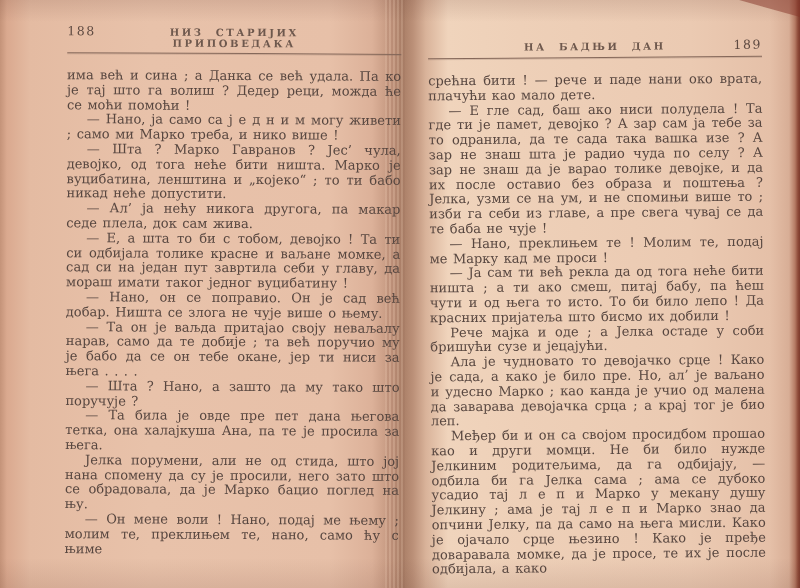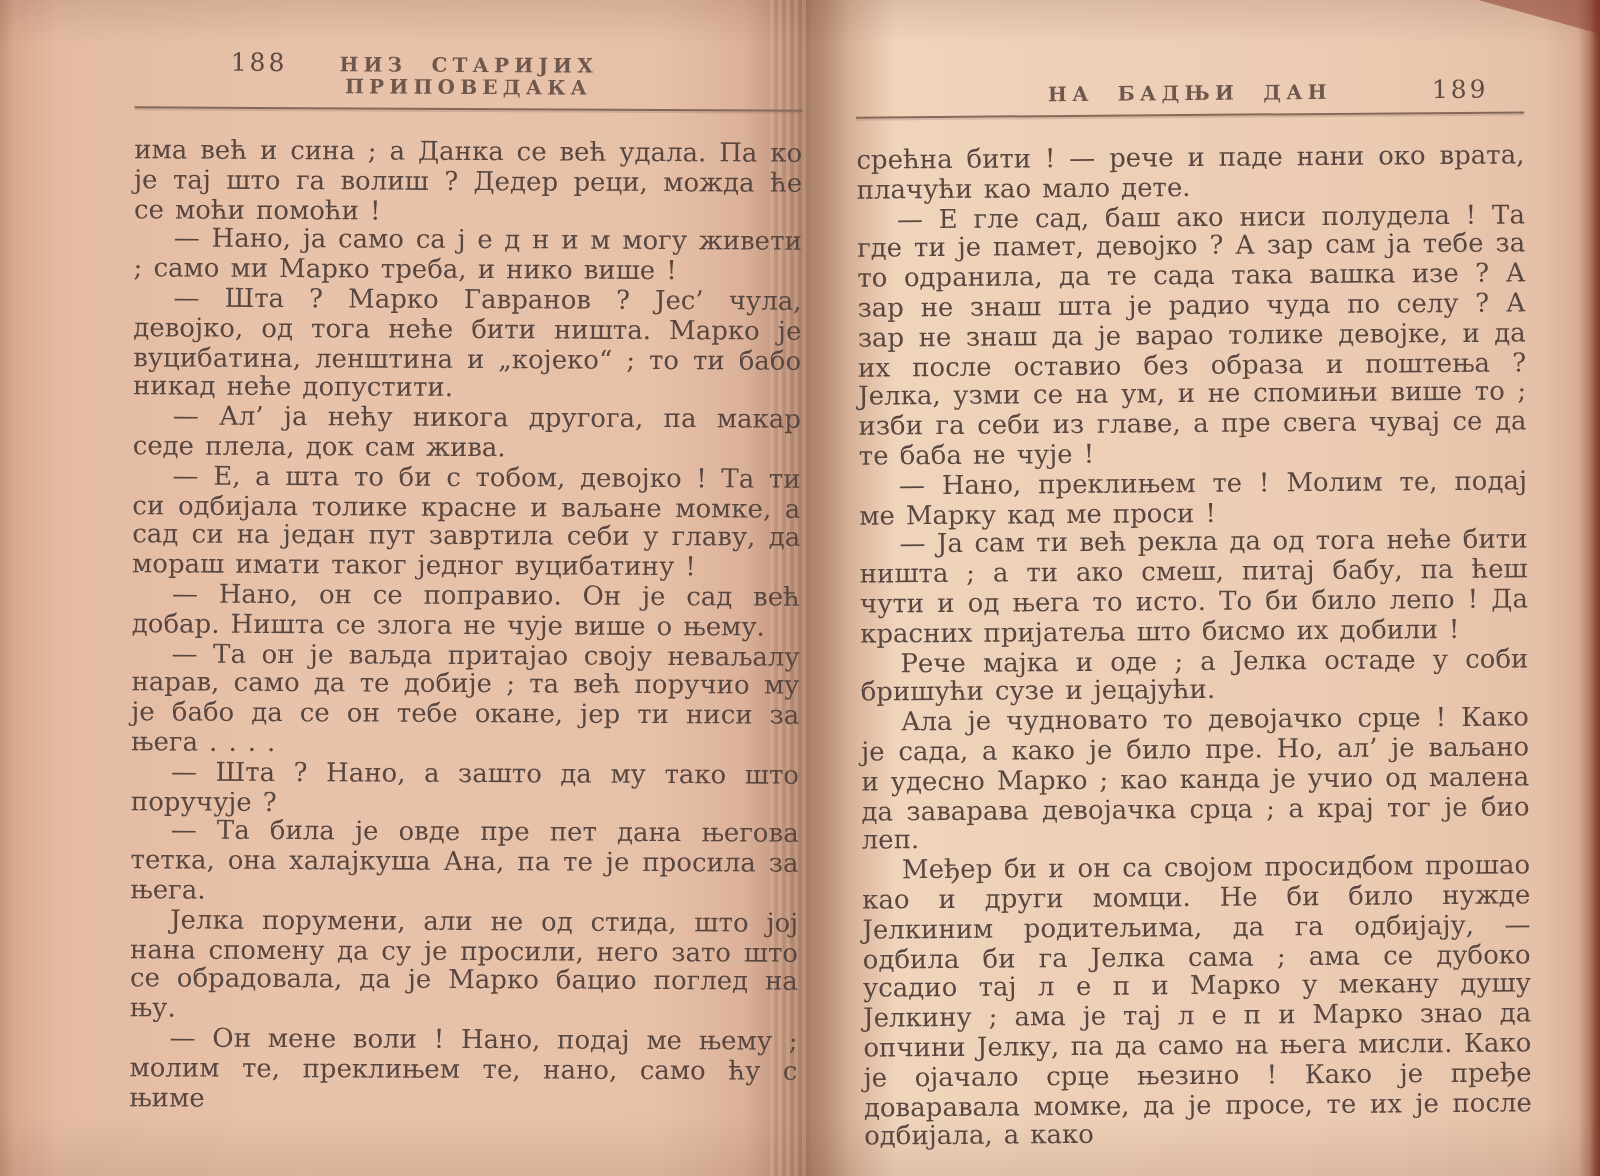--- a/index.html
+++ b/index.html
@@ -30,22 +30,22 @@
     clip-path:polygon(22% 0,100% 0,100% 100%);
   }
   .page{position:absolute;color:#594740;}
   .page-left{left:66px;top:24px;width:334px;transform:rotate(.3deg);}
   .page-right{left:430px;top:38px;width:334px;transform:rotate(-.45deg);}
   .header{display:flex;align-items:baseline;}
   .running{
     flex:1;text-align:center;font-size:10px;font-weight:bold;
     letter-spacing:2.6px;word-spacing:6px;color:#6e584d;
   }
-  .pagenum{font-size:12.5px;letter-spacing:1.5px;color:#5f4b42;width:46px;margin-left:48px;}
-  .pagenum.num-right{text-align:left;}
+  .pagenum{font-size:12.5px;letter-spacing:1.5px;color:#5f4b42;width:46px;}
+  .pagenum.num-right{text-align:right;}
   .rule{height:1px;background:#85685a;margin-top:4px;
         box-shadow:0 1px 0 rgba(133,104,90,.25);}
   .body{
     margin-top:15px;font-size:13px;line-height:14.8px;
     text-align:justify;word-spacing:1.4px;color:#584740;
   }
   .body p{margin:0;text-indent:20px;}
   .body p.flush{text-indent:0;}
 </style>
 </head>

